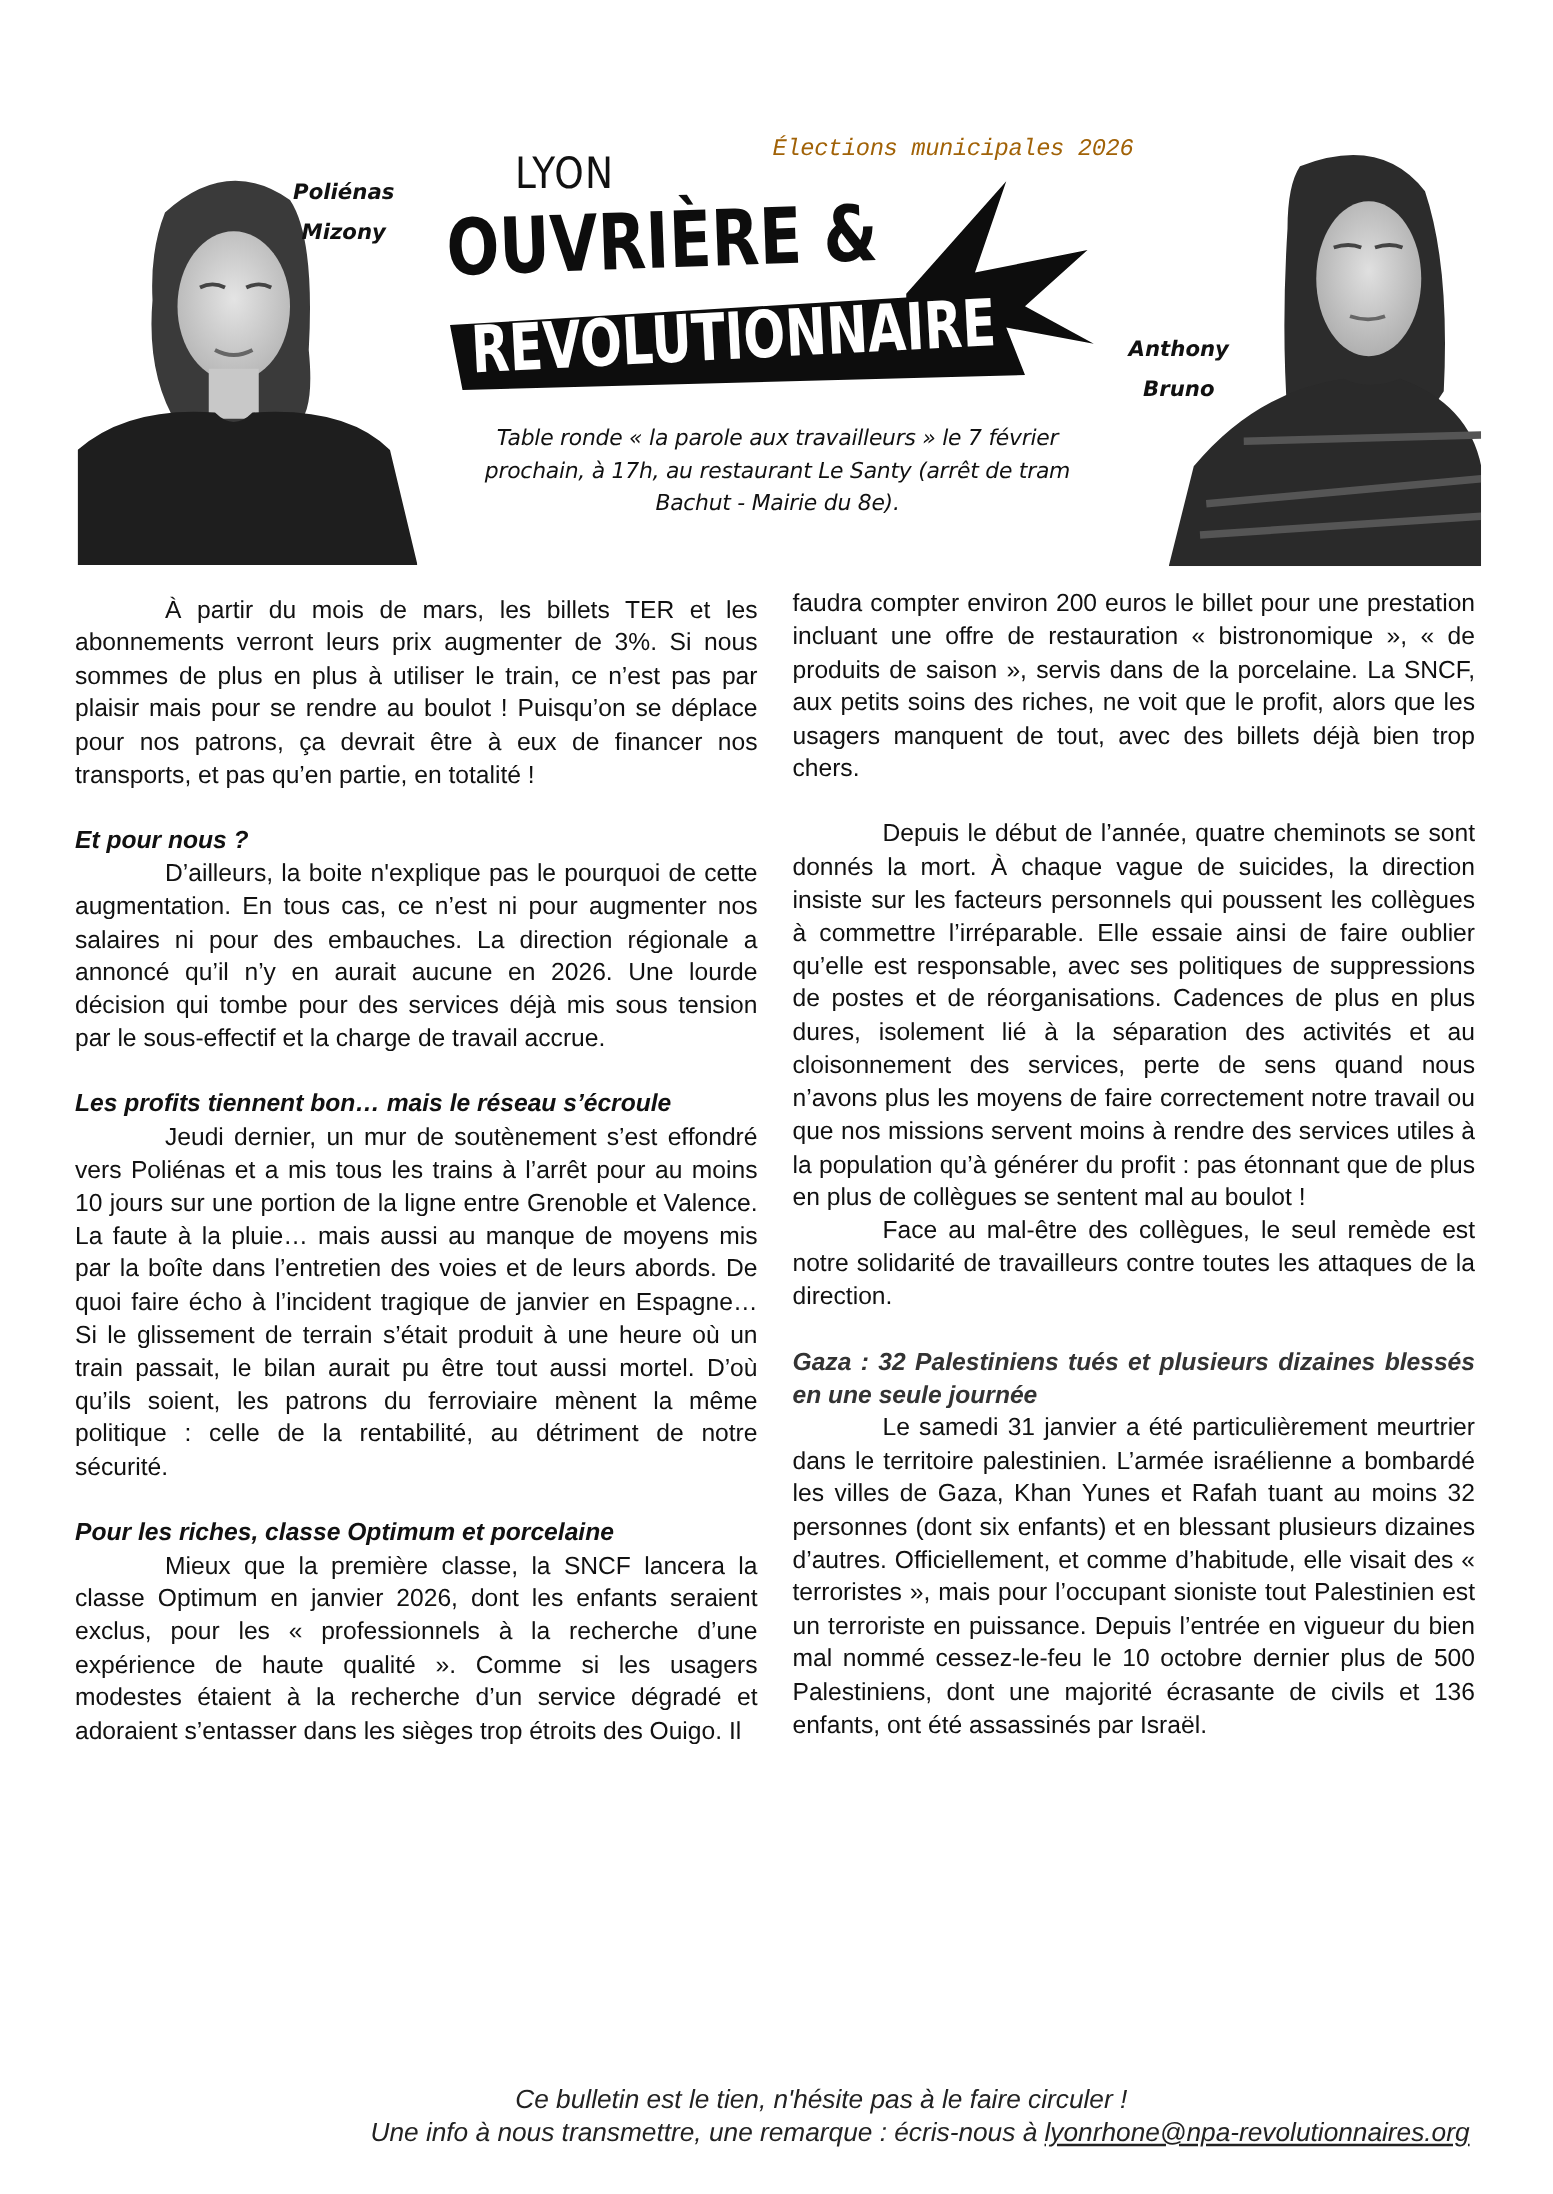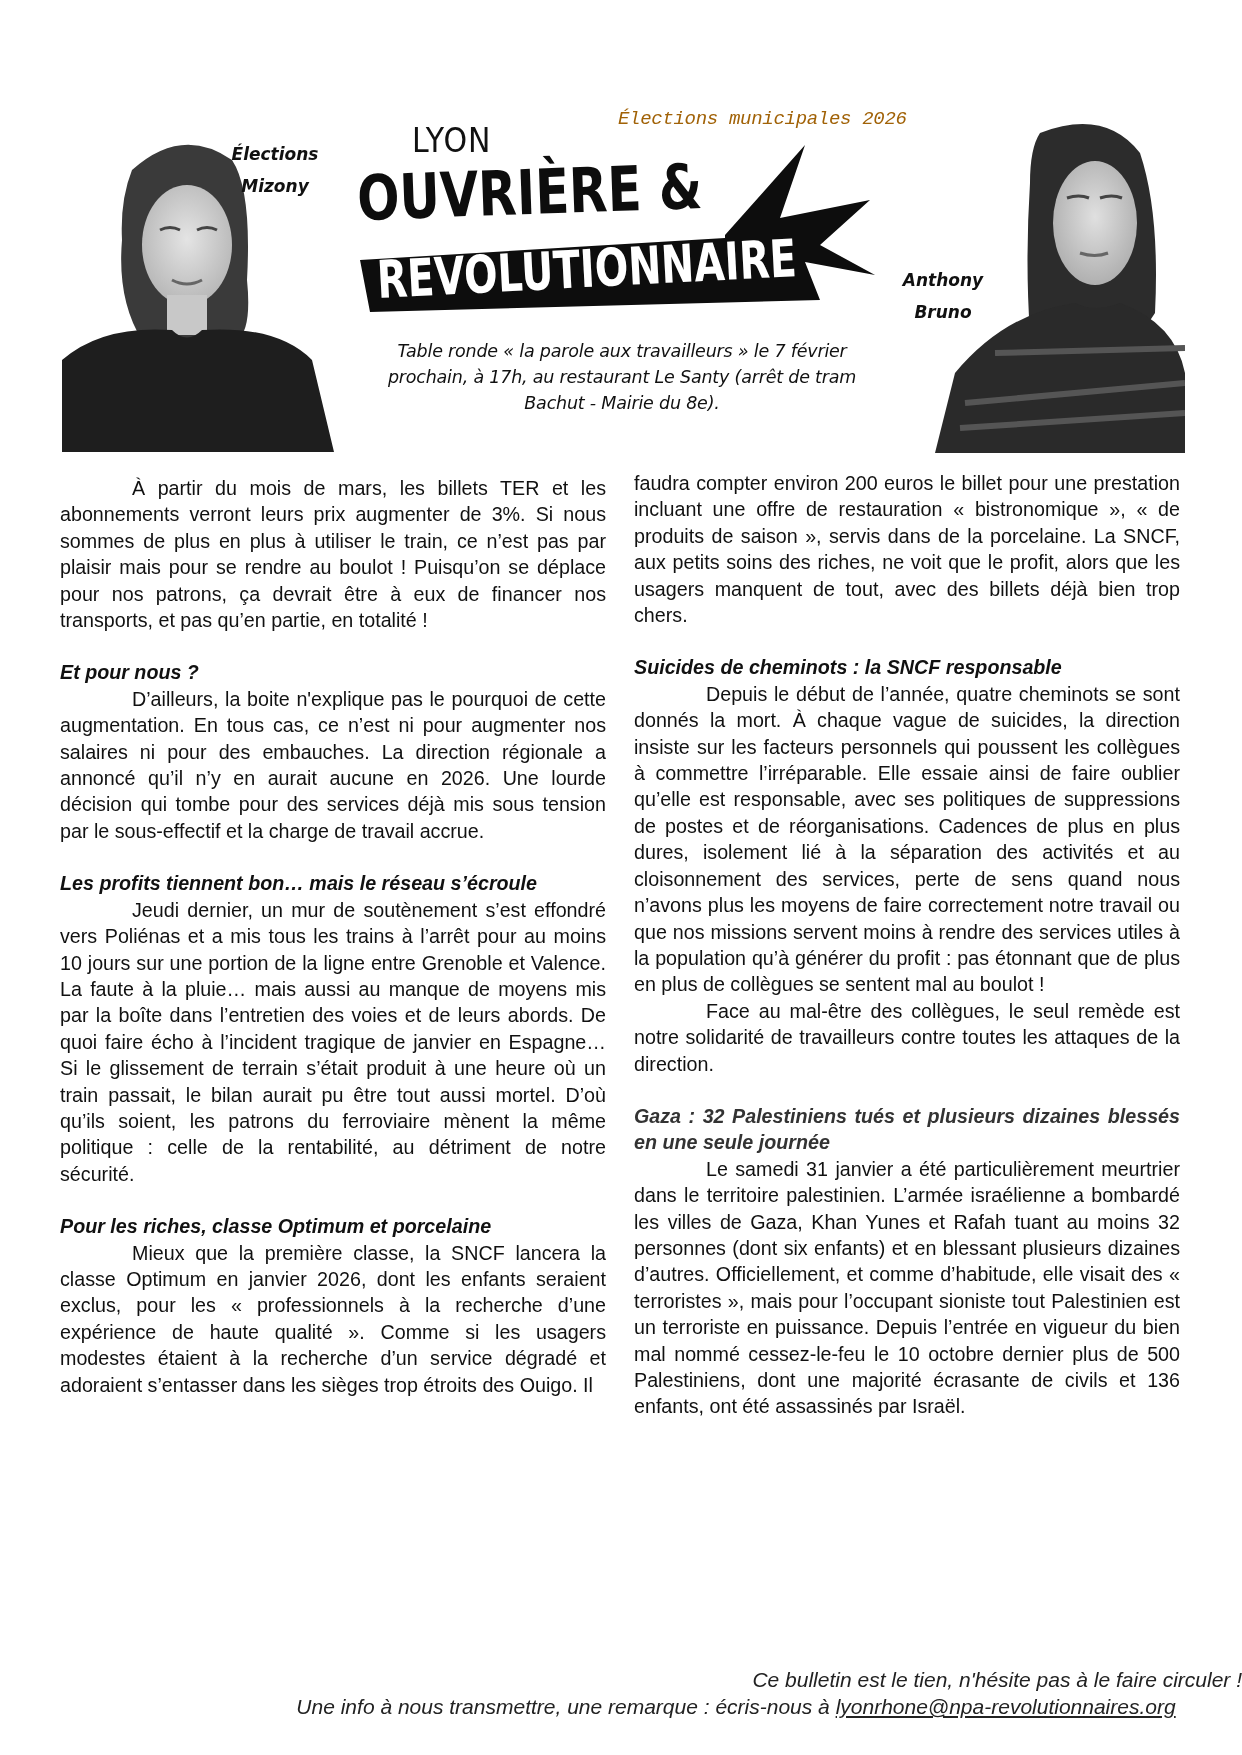--- a/index.html
+++ b/index.html
@@ -43,21 +43,21 @@
   .art-p { text-align: justify; }
   .art-p.indent { text-indent: 72px; }
   .gap { height: 26px; }
   .gaza-title { color: #333; }
 
   
   .footer {
     position: absolute; left: 0; top: 1666px; width: 1242px; text-align: center;
     font-style: italic; font-size: 21px; line-height: 27px; color: #222;
   }
-  .footer .line1 { padding-left: 72px; text-align: right; }
+  .footer .line1 { padding-left: 72px; }
   .footer .line2 { padding-left: 230px; }
   .footer a { color: #222; text-decoration: underline; }
 </style>
 </head>
 <body>
 
 <div class="photo photo-left">
   <svg viewBox="0 0 272 322" preserveAspectRatio="none">
     <defs>
       <radialGradient id="faceL" cx="50%" cy="45%" r="55%">
@@ -68,21 +68,21 @@
     <path d="M70 40 Q120 -5 170 30 Q190 60 185 150 Q190 200 175 210 L80 210 Q55 170 60 110 Q58 70 70 40 Z" fill="#3a3a3a"></path>
     <ellipse cx="125" cy="115" rx="45" ry="60" fill="url(#faceL)"></ellipse>
     <path d="M98 100 q10 -5 20 0" stroke="#444" stroke-width="3" fill="none"></path>
     <path d="M135 100 q10 -5 20 0" stroke="#444" stroke-width="3" fill="none"></path>
     <path d="M110 150 q15 8 30 0" stroke="#666" stroke-width="3" fill="none"></path>
     <rect x="105" y="165" width="40" height="40" fill="#c8c8c8"></rect>
     <path d="M0 322 L0 230 Q40 195 110 200 Q125 215 140 200 Q215 195 250 230 L272 322 Z" fill="#1e1e1e"></path>
   </svg>
 </div>
 <div class="cand-name cand-left">
-  <div>Élections</div>
+  <div>Poliénas</div>
   <div>Mizony</div>
 </div>
 
 <div class="elections">Élections municipales 2026</div>
 <div class="lyon">LYON</div>
 
 <svg class="logo-svg" viewBox="0 0 540 175">
   <polygon points="375,95 455,5 430,78 520,60 470,105 525,135 455,122 470,160 20,172 10,120 375,98" fill="#0d0d0d"></polygon>
   <text x="8" y="80" font-family="DejaVu Sans, sans-serif" font-weight="bold" font-size="62" fill="#0d0d0d" textLength="345" lengthAdjust="spacingAndGlyphs" transform="rotate(-2 8 80)">OUVRIÈRE &amp;</text>
   <text x="28" y="158" font-family="DejaVu Sans, sans-serif" font-weight="bold" font-size="52" fill="#ffffff" textLength="420" lengthAdjust="spacingAndGlyphs" transform="rotate(-3 28 158)">RÉVOLUTIONNAIRE</text>
@@ -136,21 +136,20 @@
   <div>
     <div class="art-title">Pour les riches, classe Optimum et porcelaine</div>
     <p class="art-p indent">Mieux que la première classe, la SNCF lancera la classe Optimum en janvier 2026, dont les enfants seraient exclus, pour les « professionnels à la recherche d’une expérience de haute qualité ». Comme si les usagers modestes étaient à la recherche d’un service dégradé et adoraient s’entasser dans les sièges trop étroits des Ouigo. Il</p>
   </div>
 </div>
 
 <div class="col col-right">
   <p class="art-p">faudra compter environ 200 euros le billet pour une prestation incluant une offre de restauration « bistronomique », « de produits de saison », servis dans de la porcelaine. La SNCF, aux petits soins des riches, ne voit que le profit, alors que les usagers manquent de tout, avec des billets déjà bien trop chers.</p>
   <div class="gap"></div>
   <div>
-    <div class="art-title">Suicides de cheminots : la SNCF responsable</div>
     <p class="art-p indent">Depuis le début de l’année, quatre cheminots se sont donnés la mort. À chaque vague de suicides, la direction insiste sur les facteurs personnels qui poussent les collègues à commettre l’irréparable. Elle essaie ainsi de faire oublier qu’elle est responsable, avec ses politiques de suppressions de postes et de réorganisations. Cadences de plus en plus dures, isolement lié à la séparation des activités et au cloisonnement des services, perte de sens quand nous n’avons plus les moyens de faire correctement notre travail ou que nos missions servent moins à rendre des services utiles à la population qu’à générer du profit : pas étonnant que de plus en plus de collègues se sentent mal au boulot !</p>
     <p class="art-p indent">Face au mal-être des collègues, le seul remède est notre solidarité de travailleurs contre toutes les attaques de la direction.</p>
   </div>
   <div class="gap"></div>
   <div>
     <div class="art-title gaza-title">Gaza : 32 Palestiniens tués et plusieurs dizaines blessés en une seule journée</div>
     <p class="art-p indent">Le samedi 31 janvier a été particulièrement meurtrier dans le territoire palestinien. L’armée israélienne a bombardé les villes de Gaza, Khan Yunes et Rafah tuant au moins 32 personnes (dont six enfants) et en blessant plusieurs dizaines d’autres. Officiellement, et comme d’habitude, elle visait des « terroristes », mais pour l’occupant sioniste tout Palestinien est un terroriste en puissance. Depuis l’entrée en vigueur du bien mal nommé cessez-le-feu le 10 octobre dernier plus de 500 Palestiniens, dont une majorité écrasante de civils et 136 enfants, ont été assassinés par Israël.</p>
   </div>
 </div>
 

